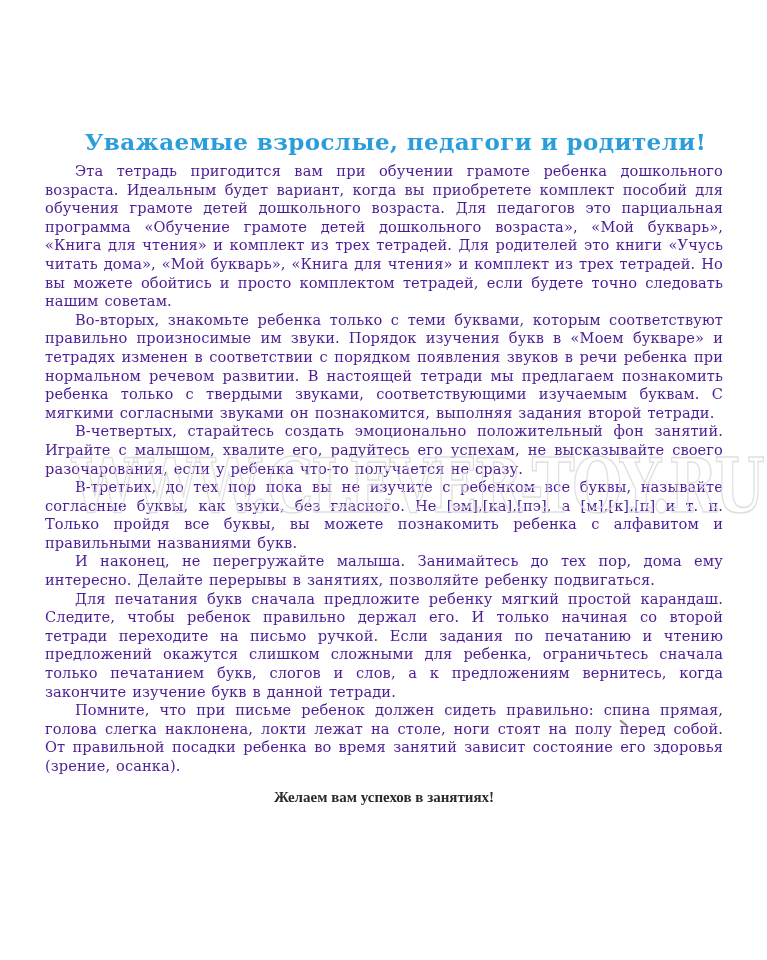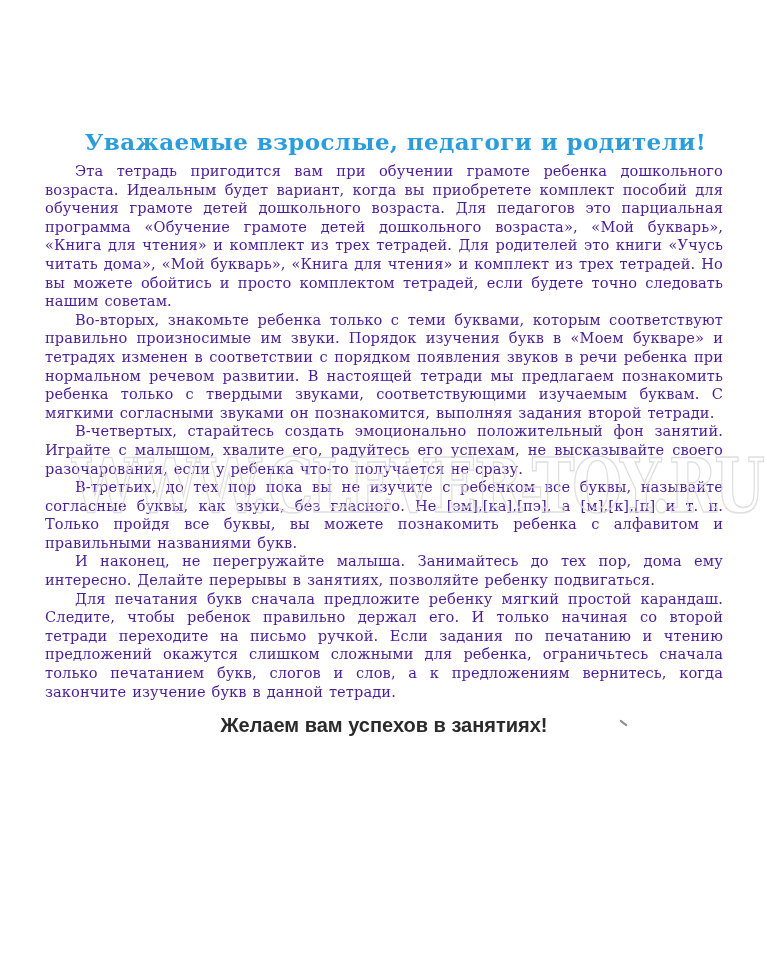--- a/index.html
+++ b/index.html
@@ -42,23 +42,23 @@
     font-family: "DejaVu Serif", serif;
     font-size: 14.6px;
     line-height: 18.6px;
     letter-spacing: 0.1px;
     word-spacing: 0.08em;
     color: #4c1d95;
   }
   .closing {
     margin-top: 13px;
     text-align: center;
-    font-family: Liberation Sans, sans-serif;
+    font-family: Liberation Serif, serif;
     font-weight: bold;
-    font-size: 20px;
+    font-size: 15px;
     color: #2b2b2b;
   }
   .watermark {
     position: absolute;
     top: 436px;
     left: -6px;
     width: 780px;
     height: 100px;
     text-align: center;
     font-family: "DejaVu Serif", serif;
@@ -96,19 +96,20 @@
 
   <h1 class="title">Уважаемые взрослые, педагоги и родители!</h1>
 
   <div class="body-text">
     <p>Эта тетрадь пригодится вам при обучении грамоте ребенка дошкольного возраста. Идеальным будет вариант, когда вы приобретете комплект пособий для обучения грамоте детей дошкольного возраста. Для педагогов это парциальная программа «Обучение грамоте детей дошкольного возраста», «Мой букварь», «Книга для чтения» и комплект из трех тетрадей. Для родителей это книги «Учусь читать дома», «Мой букварь», «Книга для чтения» и комплект из трех тетрадей. Но вы можете обойтись и просто комплектом тетрадей, если будете точно следовать нашим советам.</p>
     <p>Во-вторых, знакомьте ребенка только с теми буквами, которым соответствуют правильно произносимые им звуки. Порядок изучения букв в «Моем букваре» и тетрадях изменен в соответствии с порядком появления звуков в речи ребенка при нормальном речевом развитии. В настоящей тетради мы предлагаем познакомить ребенка только с твердыми звуками, соответствующими изучаемым буквам. С мягкими согласными звуками он познакомится, выполняя задания второй тетради.</p>
     <p>В-четвертых, старайтесь создать эмоционально положительный фон занятий. Играйте с малышом, хвалите его, радуйтесь его успехам, не высказывайте своего разочарования, если у ребенка что-то получается не сразу.</p>
     <p>В-третьих, до тех пор пока вы не изучите с ребенком все буквы, называйте согласные буквы, как звуки, без гласного. Не [эм],[ка],[пэ], а [м],[к],[п] и т. п. Только пройдя все буквы, вы можете познакомить ребенка с алфавитом и правильными названиями букв.</p>
     <p>И наконец, не перегружайте малыша. Занимайтесь до тех пор, дома ему интересно. Делайте перерывы в занятиях, позволяйте ребенку подвигаться.</p>
     <p>Для печатания букв сначала предложите ребенку мягкий простой карандаш. Следите, чтобы ребенок правильно держал его. И только начиная со второй тетради переходите на письмо ручкой. Если задания по печатанию и чтению предложений окажутся слишком сложными для ребенка, ограничьтесь сначала только печатанием букв, слогов и слов, а к предложениям вернитесь, когда закончите изучение букв в данной тетради.</p>
+    <p>Помните, что при письме ребенок должен сидеть правильно: спина прямая, голова слегка наклонена, локти лежат на столе, ноги стоят на полу перед собой. От правильной посадки ребенка во время занятий зависит состояние его здоровья (зрение, осанка).</p>
 
     <div class="closing">Желаем вам успехов в занятиях!</div>
   </div>
 
   <div class="scan-artifact"></div>
 
 </div>
 
 </body></html>

